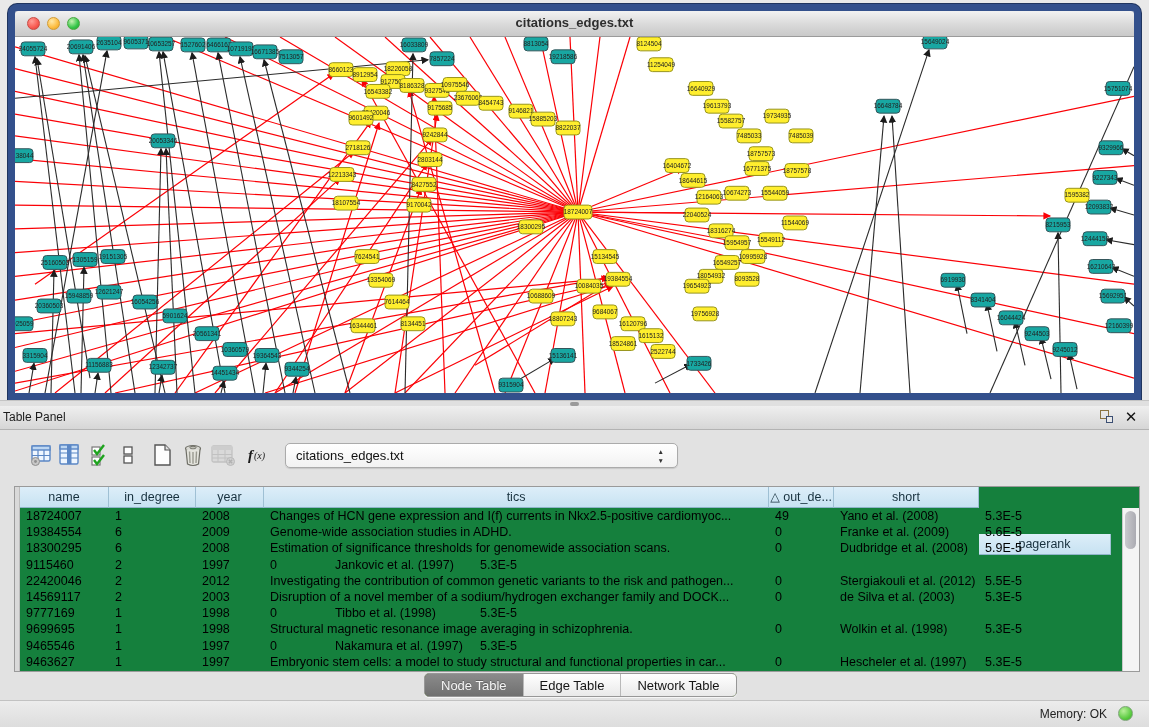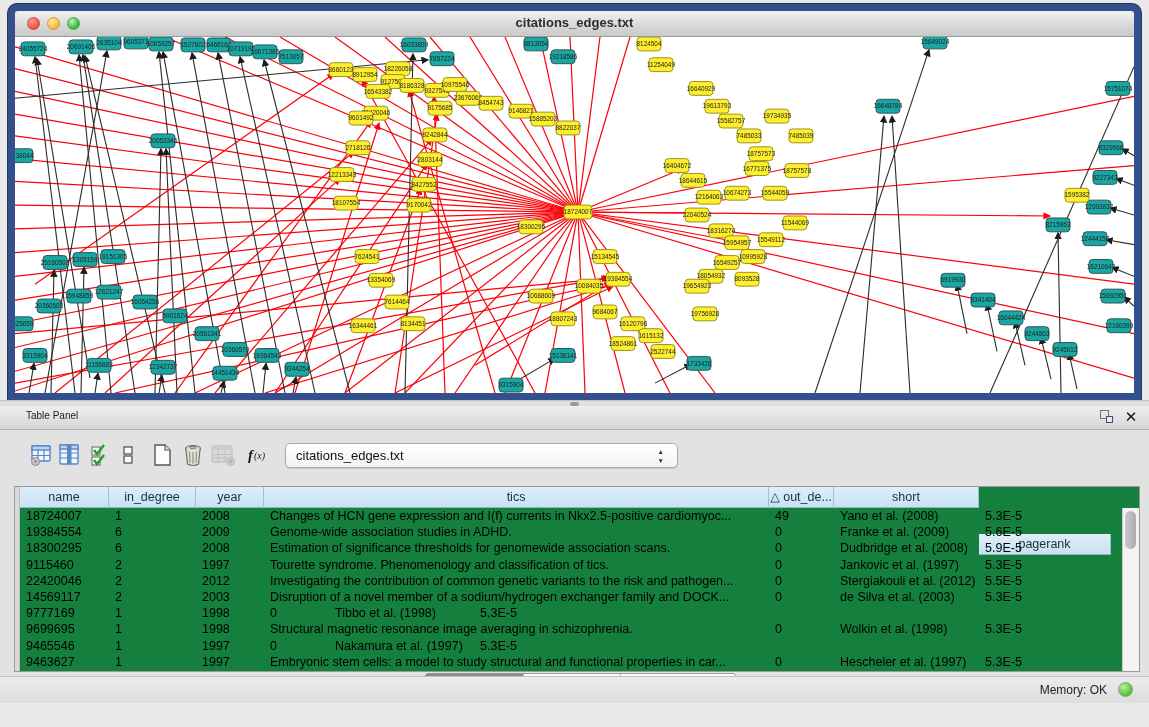--- a/index.html
+++ b/index.html
@@ -39,21 +39,21 @@
     border-top:1px solid #c4c4c4;box-sizing:border-box;
   }
   .split-handle{position:absolute;left:570px;top:1px;width:9px;height:4px;border-radius:2px;background:#9a9a9a;}
 
   
   .table-panel{position:absolute;left:0;top:406px;width:1149px;height:294px;background:#e2e2e2;}
   .panel-titlebar{
     height:23px;background:linear-gradient(#efefef,#d6d6d6);
     border-bottom:1px solid #b3b3b3;position:relative;
   }
-  .panel-title{position:absolute;left:26px;top:4px;font-size:10px;color:#1c1c1c;}
+  .panel-title{position:absolute;left:3px;top:4px;font-size:12px;color:#1c1c1c;}
   .panel-btn{position:absolute;top:2px;width:20px;height:18px;cursor:default;background:none;border:none;padding:0;}
   .float-btn{right:32px;}
   .close-btn{right:8px;font-size:15px;font-weight:bold;color:#111;line-height:18px;text-align:center;font-family:"DejaVu Sans",sans-serif;}
   .float-sq1{position:absolute;left:3px;top:2px;width:9px;height:9px;border:1.5px solid #8a7340;box-sizing:border-box;background:transparent;}
   .float-sq2{position:absolute;left:9px;top:8px;width:7px;height:7px;border:1.5px solid #3c4f73;background:#e8e8e8;box-sizing:border-box;}
 
   
   .tp-toolbar{position:absolute;left:0;top:23px;width:100%;height:50px;}
   .tool-btn{position:absolute;top:12px;width:28px;height:28px;background:none;border:none;padding:2px;}
   .tool-btn svg{display:block;}
@@ -98,21 +98,21 @@
   .seg-btn{
     height:22px;border:none;background:linear-gradient(#ffffff,#e9e9e9);
     font-size:13px;color:#161616;padding:0 16px;border-right:1px solid #b9b9b9;
     font-family:"Liberation Sans",sans-serif;
   }
   .seg-btn:last-child{border-right:none;}
   .seg-btn.active{background:linear-gradient(#8b8b8b,#707070);color:#f4f4f4;text-shadow:0 -1px 0 rgba(0,0,0,.25);}
 
   
   .status-bar{
-    position:absolute;left:0;top:676px;width:1149px;height:27px;
+    position:absolute;left:0;top:700px;width:1149px;height:27px;
     background:linear-gradient(#ececec,#dddddd);border-top:1px solid #c2c2c2;box-sizing:border-box;
   }
   .memory{position:absolute;right:42px;top:6px;font-size:12px;color:#222;}
   .mem-dot{
     position:absolute;right:16px;top:5px;width:15px;height:15px;border-radius:50%;
     background:radial-gradient(circle at 35% 30%,#b8f09a,#57c93d 65%,#3da52c);border:1px solid #7ca477;box-sizing:border-box;
   }
 </style>
 </head>
 <body>
@@ -848,21 +848,20 @@
           <div class="td" style="width: 68px;">2008</div>
           <div class="td" style="width: 505px;">Estimation of significance thresholds for genomewide association scans.</div>
           <div class="td" style="width: 65px;">0</div>
           <div class="td" style="width: 145px;">Dudbridge et al. (2008)</div>
           <div class="td" style="width: 132px;">5.9E-5</div>
         </div>
         <div class="tr">
           <div class="td" style="width: 89px;">9115460</div>
           <div class="td" style="width: 87px;">2</div>
           <div class="td" style="width: 68px;">1997</div>
-          <div class="td" style="width: 505px;">Tourette syndrome. Phenomenology and classification of tics.</div>
           <div class="td" style="width: 65px;">0</div>
           <div class="td" style="width: 145px;">Jankovic et al. (1997)</div>
           <div class="td" style="width: 132px;">5.3E-5</div>
         </div>
         <div class="tr">
           <div class="td" style="width: 89px;">22420046</div>
           <div class="td" style="width: 87px;">2</div>
           <div class="td" style="width: 68px;">2012</div>
           <div class="td" style="width: 505px;">Investigating the contribution of common genetic variants to the risk and pathogen...</div>
           <div class="td" style="width: 65px;">0</div>

